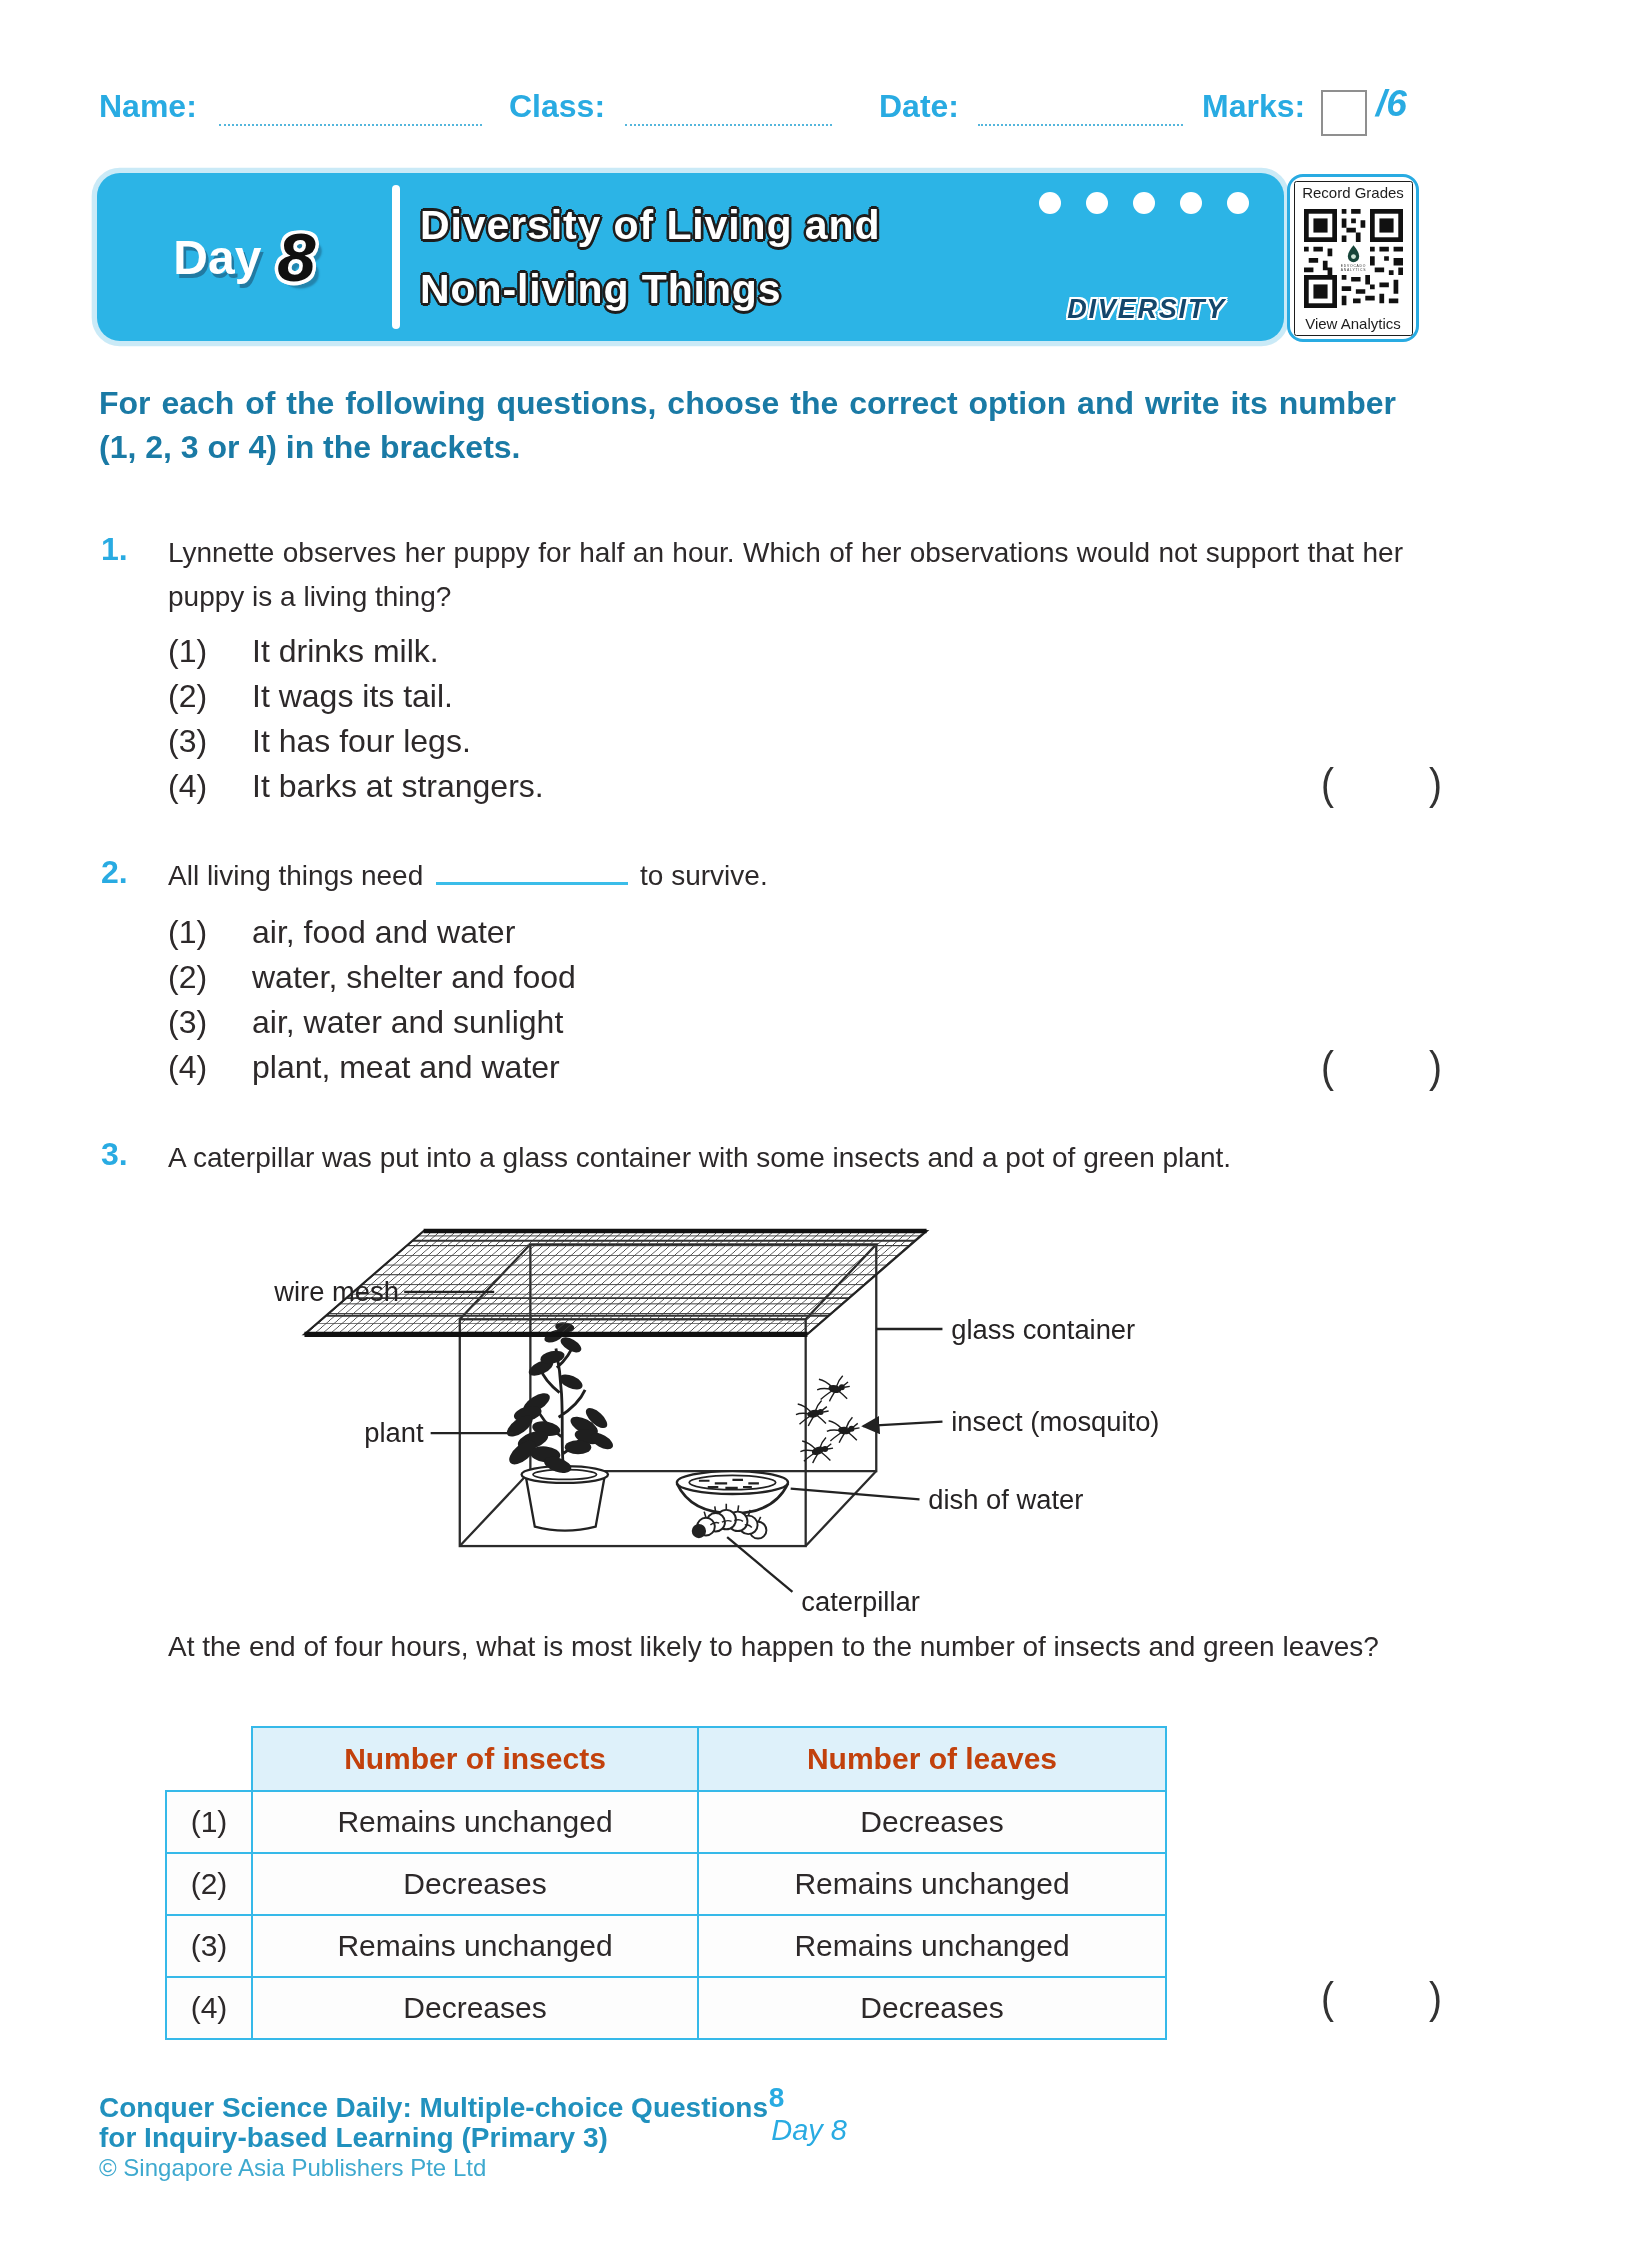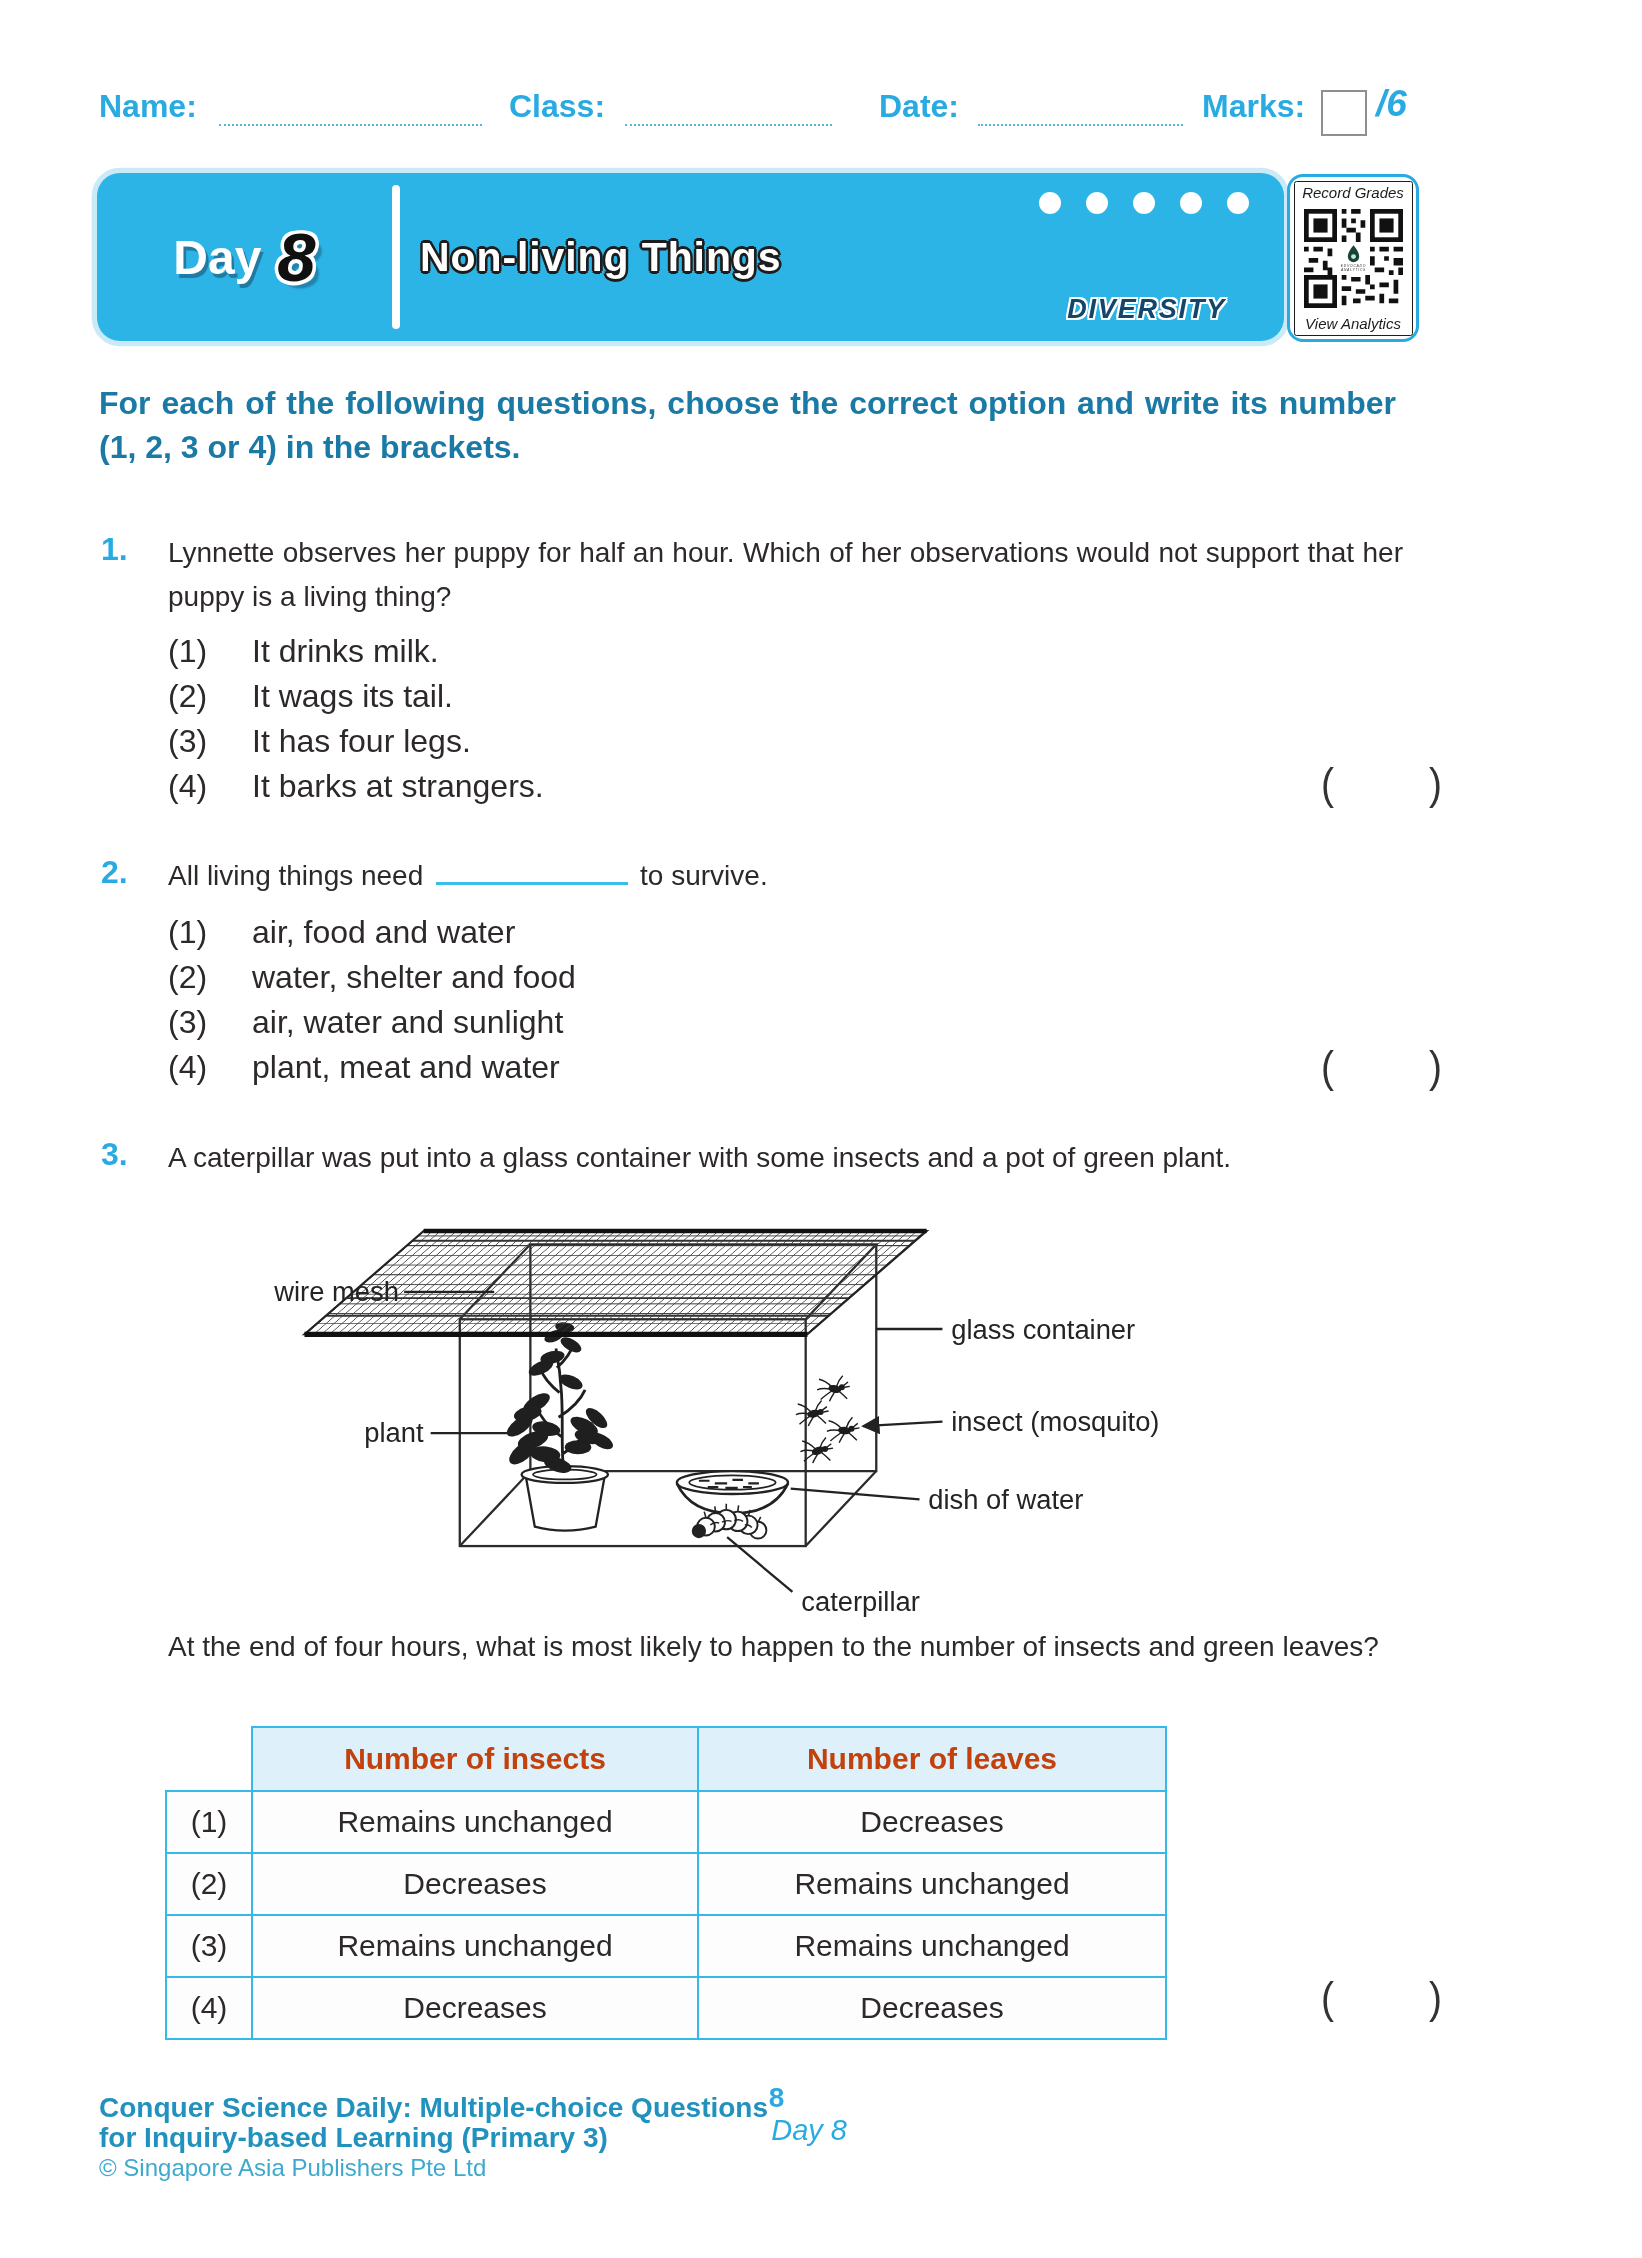--- a/index.html
+++ b/index.html
@@ -41,21 +41,21 @@
   .dot { width:22px; height:22px; border-radius:50%; background:#fff; }
   .divtag { position:absolute; right:58px; bottom:16px; font-size:27px; font-weight:800;
     font-style:italic; letter-spacing:1.8px; color:#14466b;
     text-shadow:1.8px 0 0 #fff,-1.8px 0 0 #fff,0 1.8px 0 #fff,0 -1.8px 0 #fff,
       1.8px 1.8px 0 #fff,-1.8px 1.8px 0 #fff,1.8px -1.8px 0 #fff,-1.8px -1.8px 0 #fff; }
 
   
   .qrbox { left:1287px; top:174px; width:132px; height:168px; background:#fff;
     border:3.5px solid #29abe2; border-radius:16px; padding:3.5px; }
   .qrinner { width:100%; height:100%; border:1.8px solid #1d1d1d; border-radius:2.6px;
-    display:flex; flex-direction:column; align-items:center; justify-content:space-between; padding:2.6px 1.8px;font-style:italic; }
+    display:flex; flex-direction:column; align-items:center; justify-content:space-between; padding:2.6px 1.8px; }
   .qrlabel { font-size:15px; color:#1d1d1d; white-space:nowrap; }
 
   
   .instruction { font-size:32px; font-weight:bold; color:#1a7aa5; line-height:44px; text-align:justify; }
   .qnum { font-size:32px; font-weight:bold; color:#29abe2; }
   .qstem { font-size:28px; line-height:44px; color:#2d292a; text-align:justify; }
   .qstem.nojust { text-align:left; }
   .optrow { display:flex; height:45px; align-items:baseline; font-size:32px; color:#2d292a; }
   .optnum { width:84px; flex:0 0 84px; }
   .bracket { font-size:39px; color:#333; transform:scaleY(1.12); }
@@ -95,20 +95,21 @@
   <div class="abs marksbox" style="left:1321px; top:90px;"></div>
   <span class="abs markstotal" style="left:1376px; top:83px;">/6</span>
 
   <div class="abs banner">
     <div class="dayarea">
       <span class="dayword">Day</span>
       <span class="daynum">8</span>
     </div>
     <div class="divider"></div>
     <div class="titlearea">
+      <span class="titleline">Diversity of Living and</span>
       <span class="titleline">Non-living Things</span>
     </div>
     <div class="dots">
       <span class="dot"></span>
       <span class="dot"></span>
       <span class="dot"></span>
       <span class="dot"></span>
       <span class="dot"></span>
     </div>
     <span class="divtag">DIVERSITY</span>

